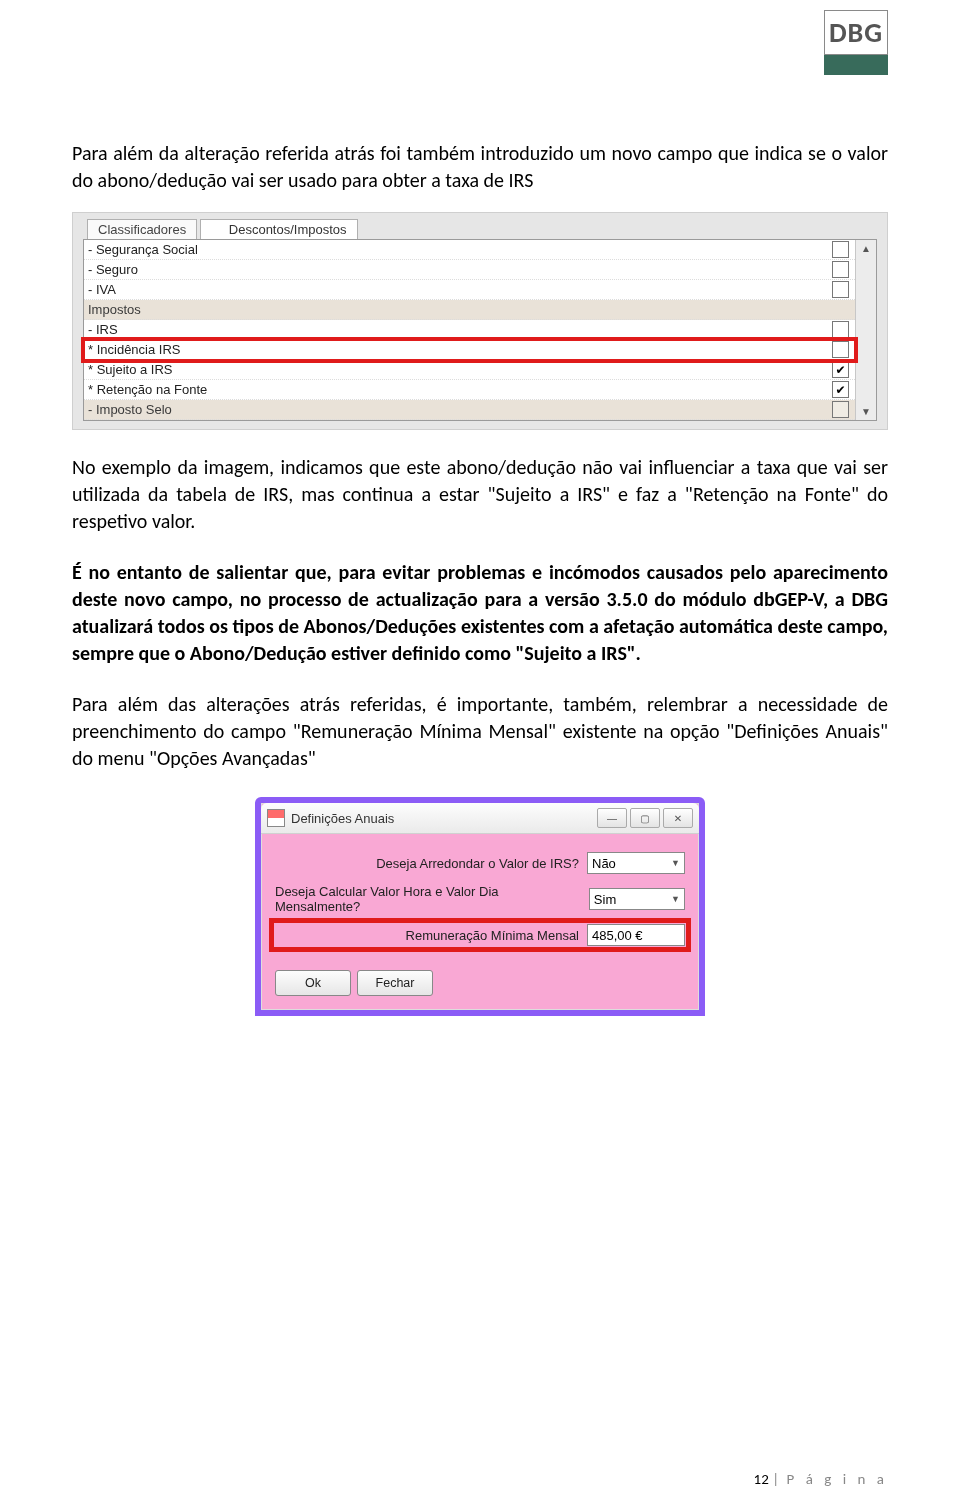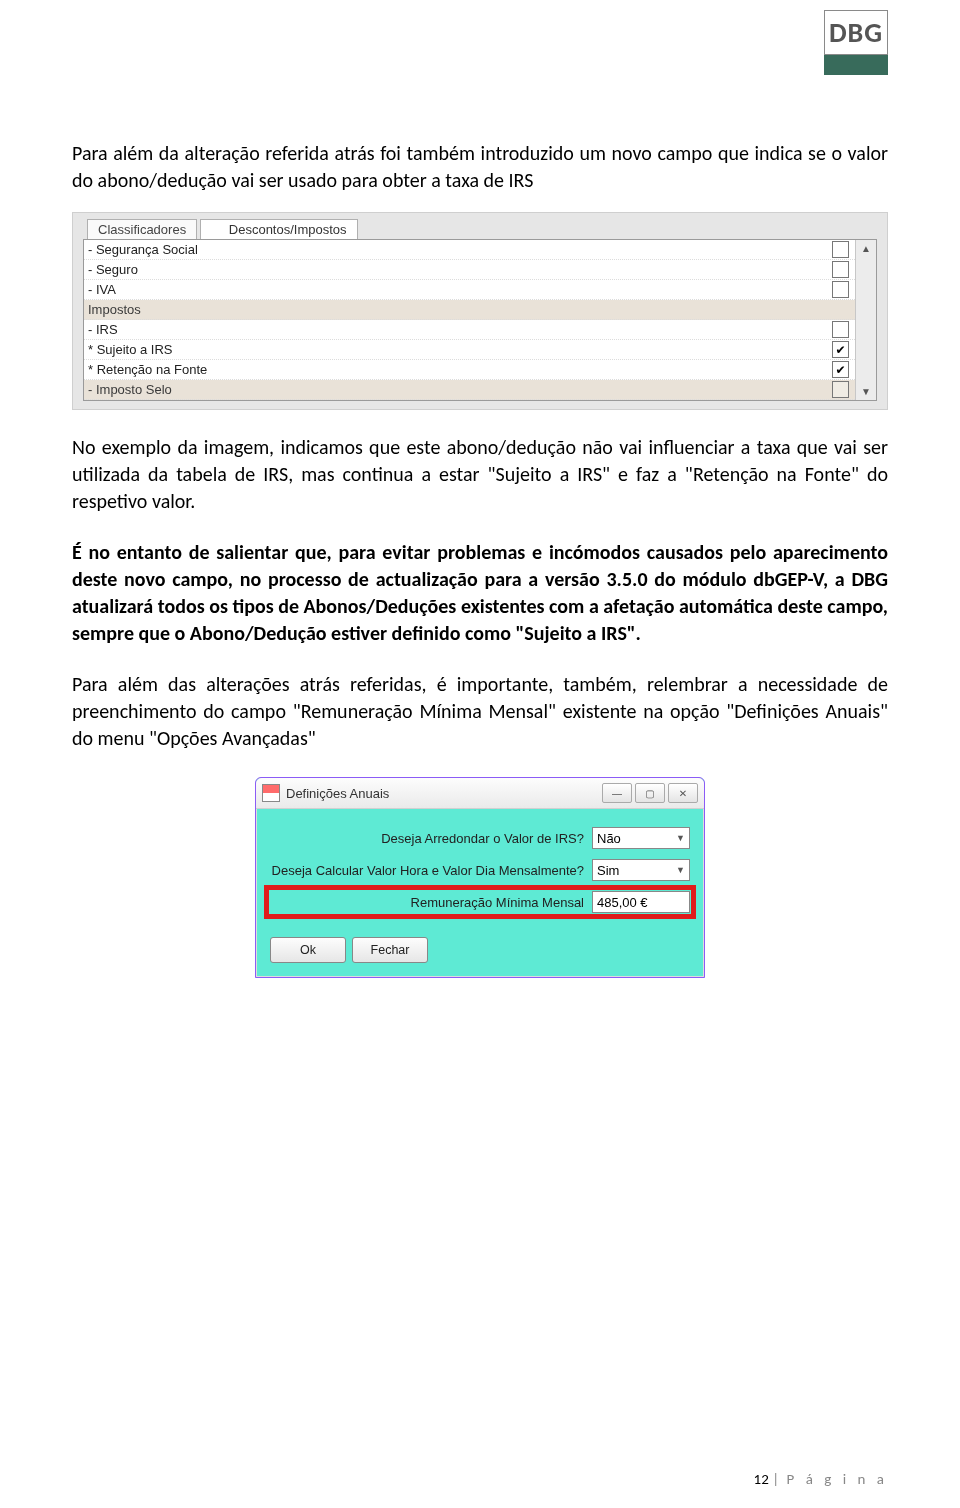--- a/index.html
+++ b/index.html
@@ -131,23 +131,23 @@
     font-size: 12px;
     line-height: 1;
     color: #000;
   }
   
   .sh2 {
     margin: 25px auto 0 auto;
     width: 450px;
   }
   .win {
-    border: 1px solid #8b5cf6;
+    border: 6px solid #8b5cf6;
     border-radius: 6px 6px 0 0;
-    background: #5eead4;
+    background: #f9a8d4;
     font-family: Tahoma, Arial, sans-serif;
     box-shadow: 0 0 0 1px #ddd inset;
   }
   .titlebar {
     height: 30px;
     border-bottom: 1px solid #d0d0d0;
     display: flex;
     align-items: center;
     padding: 0 6px;
     background: linear-gradient(#fdfdfd,#eaeaea);
@@ -268,20 +268,24 @@
           <div class="row">
             <span>- IVA</span>
             <span class="cb"></span>
           </div>
           <div class="row group">
             <span>Impostos</span>
             <span></span>
           </div>
           <div class="row">
             <span>- IRS</span>
+            <span class="cb"></span>
+          </div>
+          <div class="row hl">
+            <span>* Incidência IRS</span>
             <span class="cb"></span>
           </div>
           <div class="row">
             <span>* Sujeito a IRS</span>
             <span class="cb">✔</span>
           </div>
           <div class="row">
             <span>* Retenção na Fonte</span>
             <span class="cb">✔</span>
           </div>

